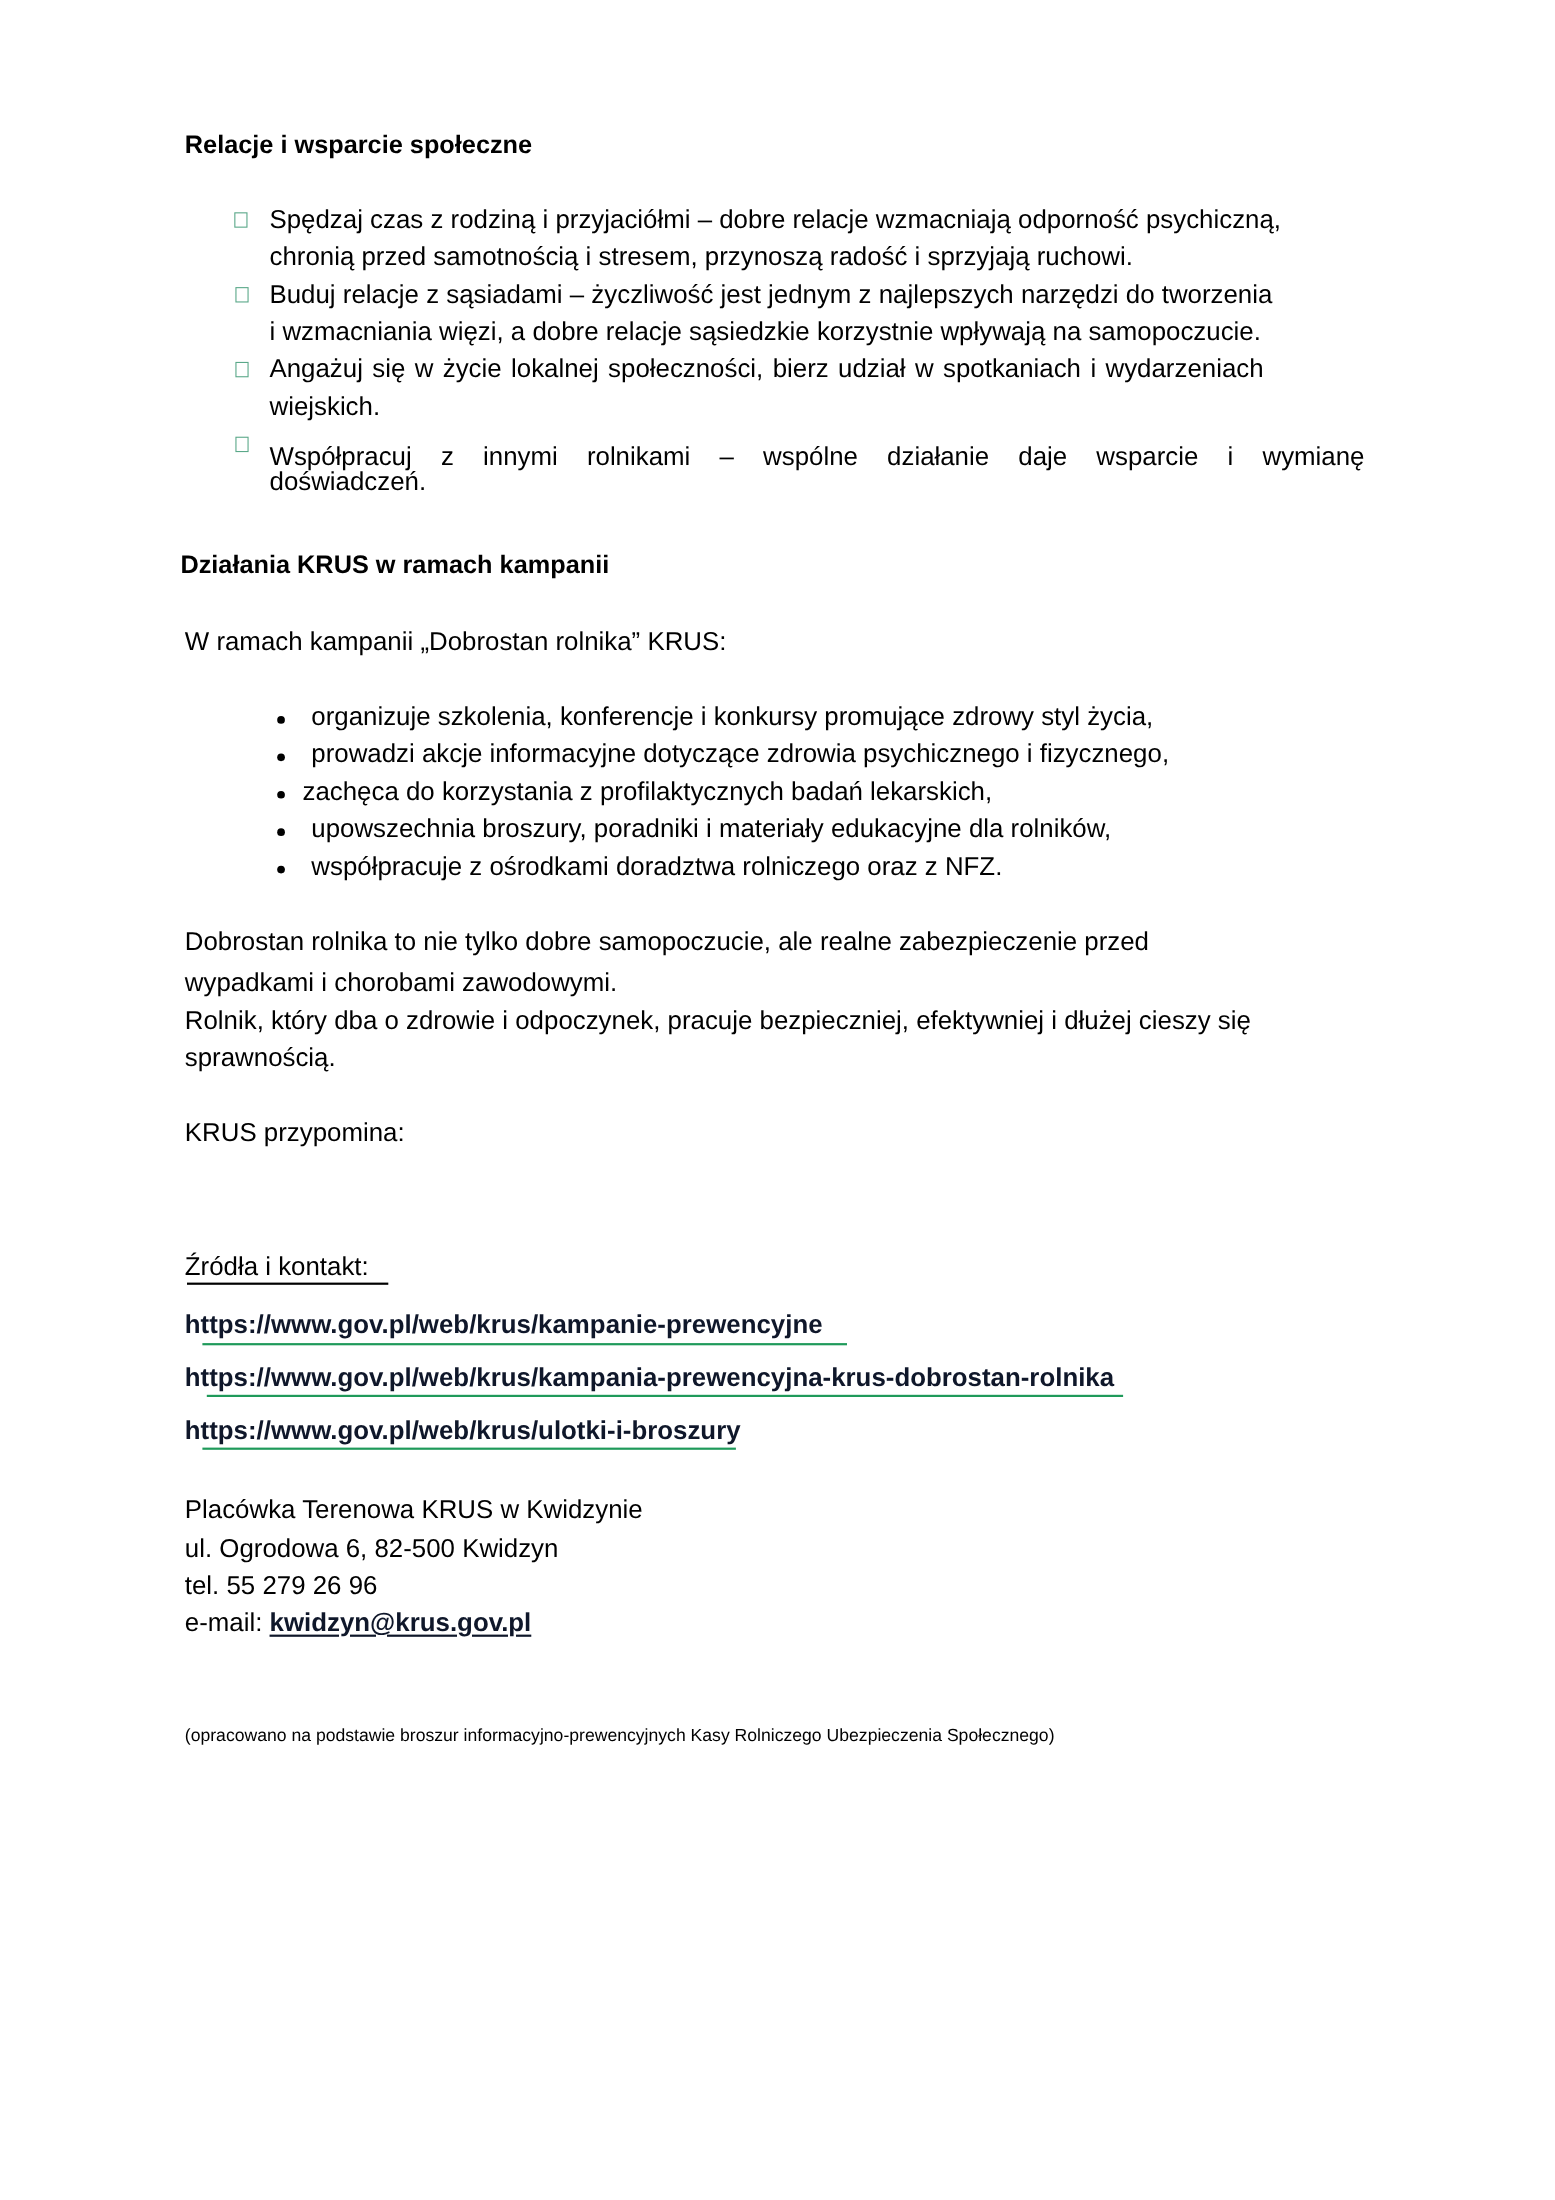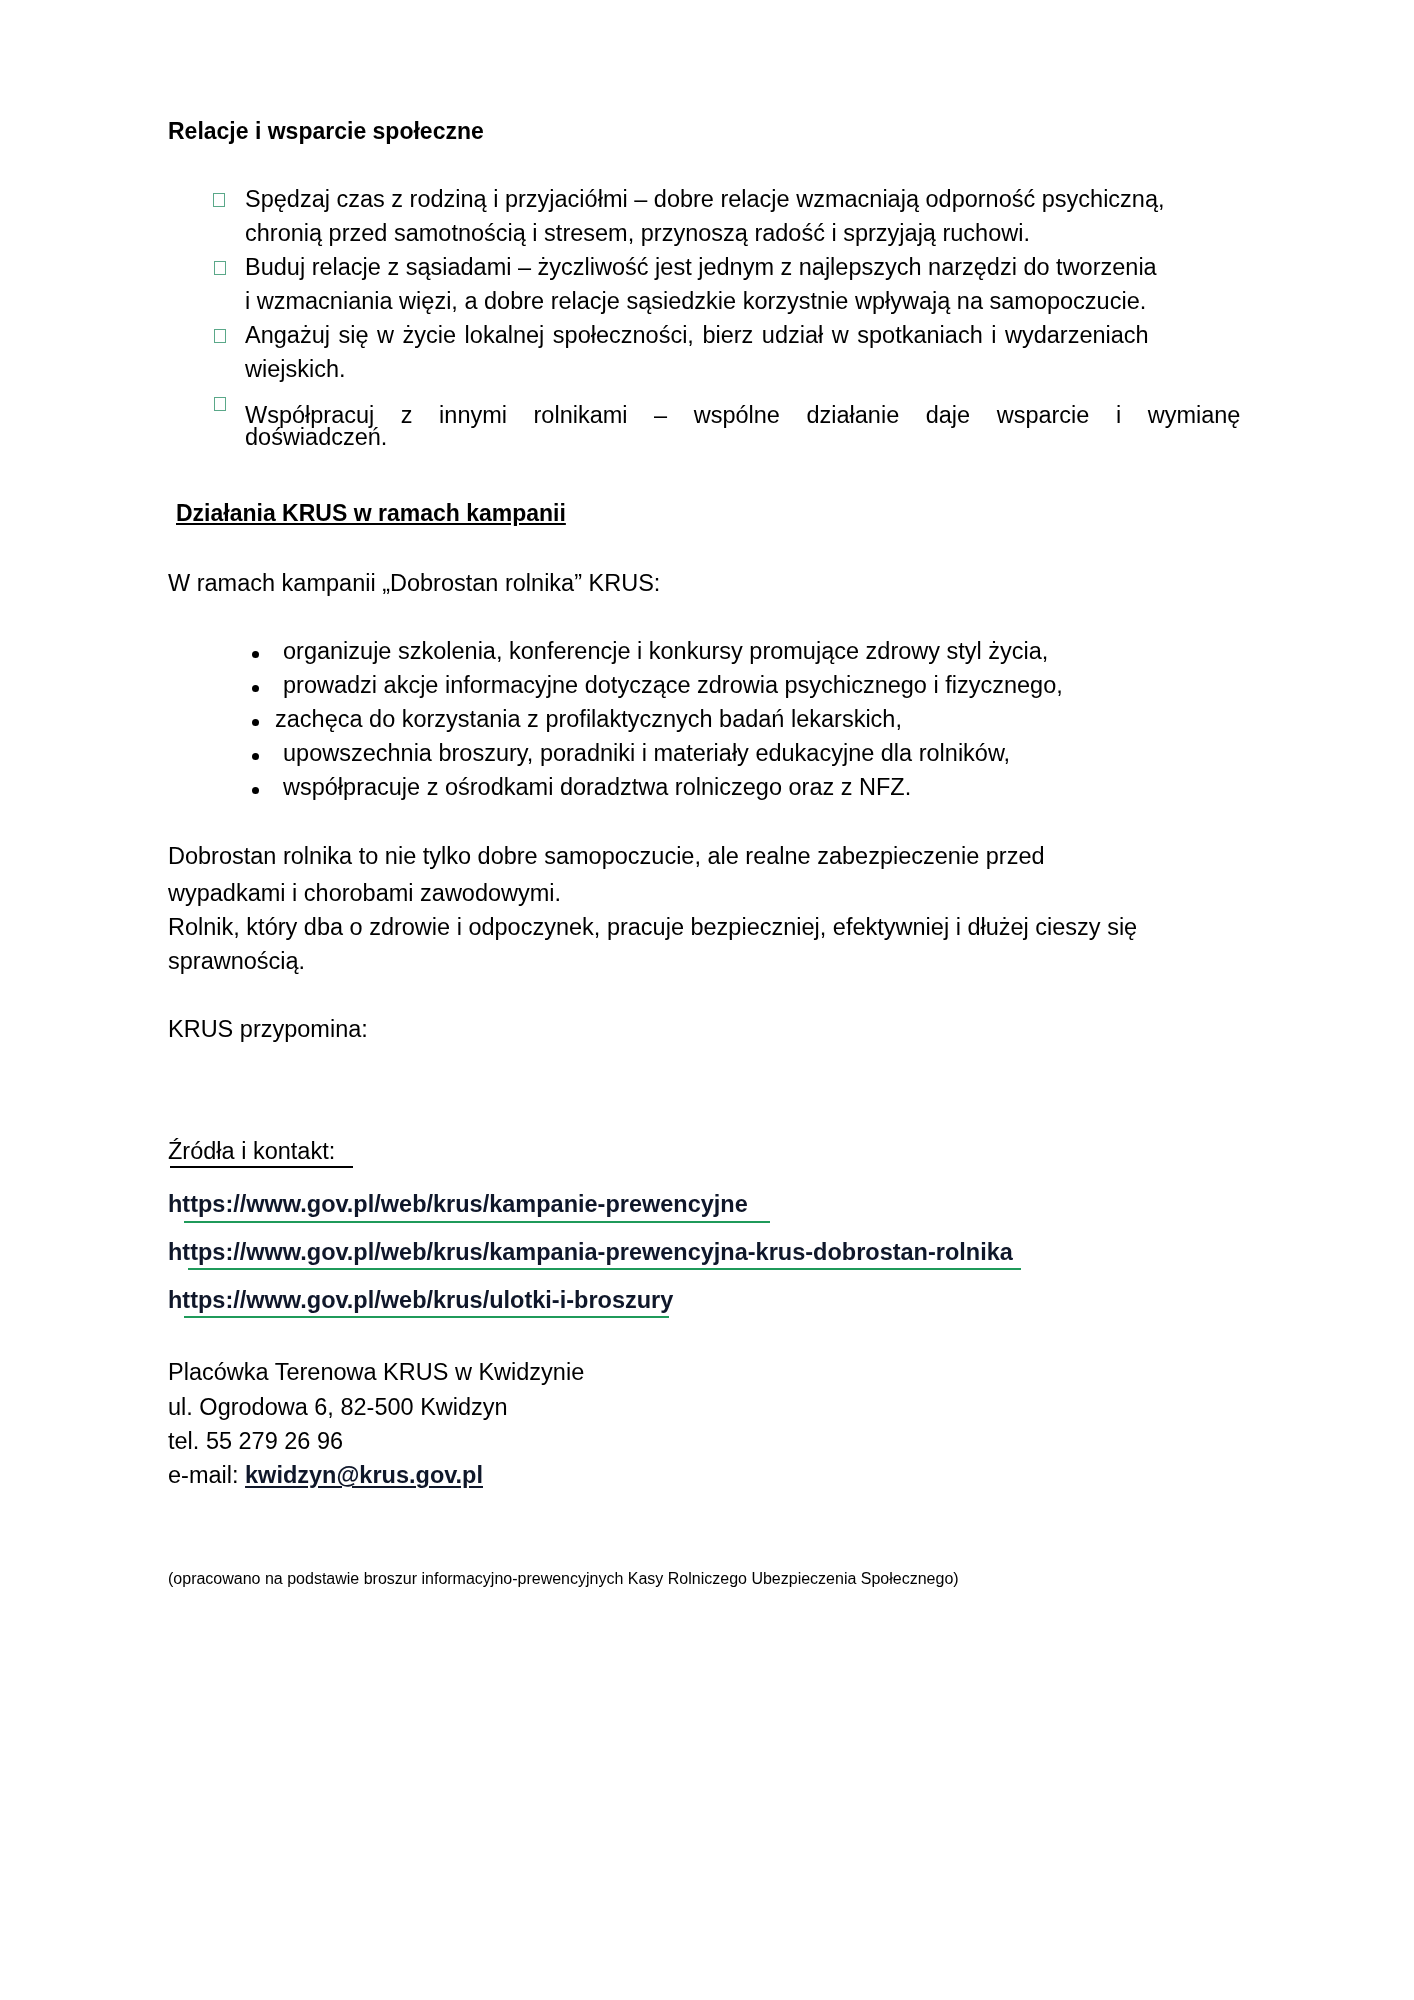--- a/index.html
+++ b/index.html
@@ -32,21 +32,21 @@
   <div class="abs t" style="left:245px; top:288px;">i wzmacniania więzi, a dobre relacje sąsiedzkie korzystnie wpływają na samopoczucie.</div>
 
   <span class="check" style="left:214px; top:329px;"></span>
   <div class="abs t" style="left:245px; top:322px; width:1028px; word-spacing:2px;">Angażuj się w życie lokalnej społeczności, bierz udział w spotkaniach i wydarzeniach</div>
   <div class="abs t" style="left:245px; top:356px;">wiejskich.</div>
 
   <span class="check" style="left:214px; top:397px;"></span>
   <div class="abs t" style="left:245px; top:390px; word-spacing:20px;margin-top:12px;">Współpracuj z innymi rolnikami – wspólne działanie daje wsparcie i wymianę</div>
   <div class="abs t" style="left:245px; top:424px;">doświadczeń.</div>
 
-  <div class="abs h" style="left:176px; top:500px;text-decoration:underline;">Działania KRUS w ramach kampanii</div>
+  <div class="abs h" style="left:164px; top:500px;">Działania KRUS w ramach kampanii</div>
   <div class="abs t" style="left:168px; top:570px;">W ramach kampanii „Dobrostan rolnika” KRUS:</div>
 
   <span class="bullet" style="left:252px; top:651px;"></span>
   <div class="abs t" style="left:283px; top:638px;">organizuje szkolenia, konferencje i konkursy promujące zdrowy styl życia,</div>
 
   <span class="bullet" style="left:252px; top:685px;"></span>
   <div class="abs t" style="left:283px; top:672px;">prowadzi akcje informacyjne dotyczące zdrowia psychicznego i fizycznego,</div>
 
   <span class="bullet" style="left:252px; top:719px;"></span>
   <div class="abs t" style="left:275px; top:706px;">zachęca do korzystania z profilaktycznych badań lekarskich,</div>

